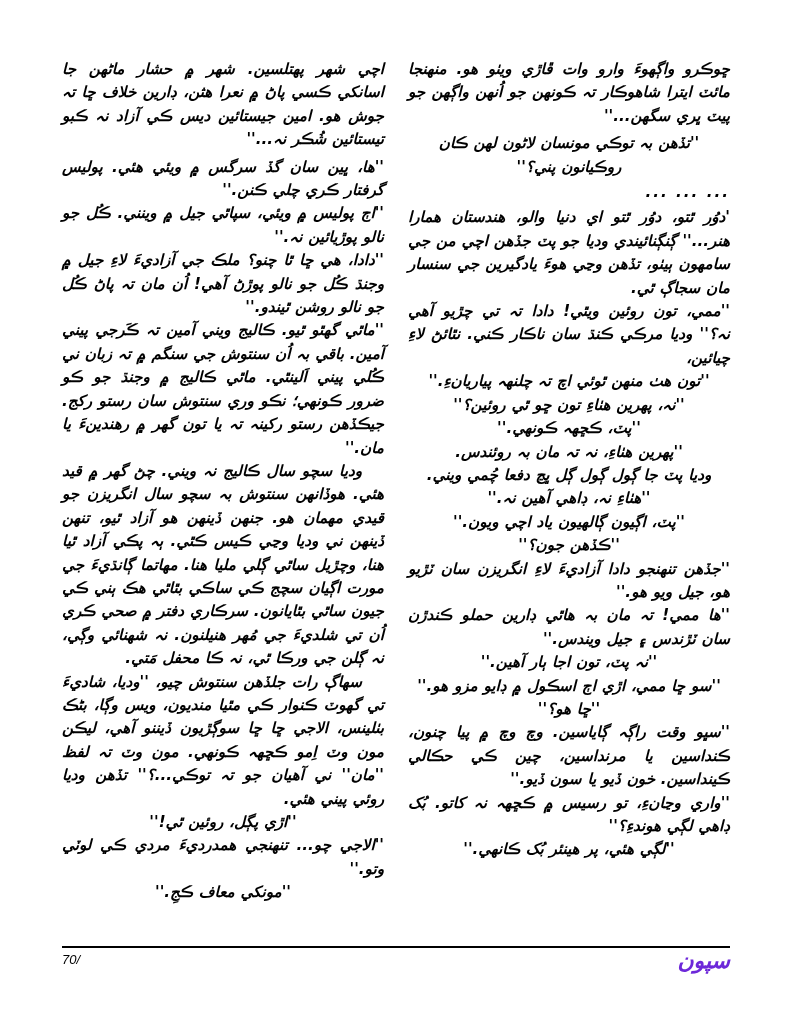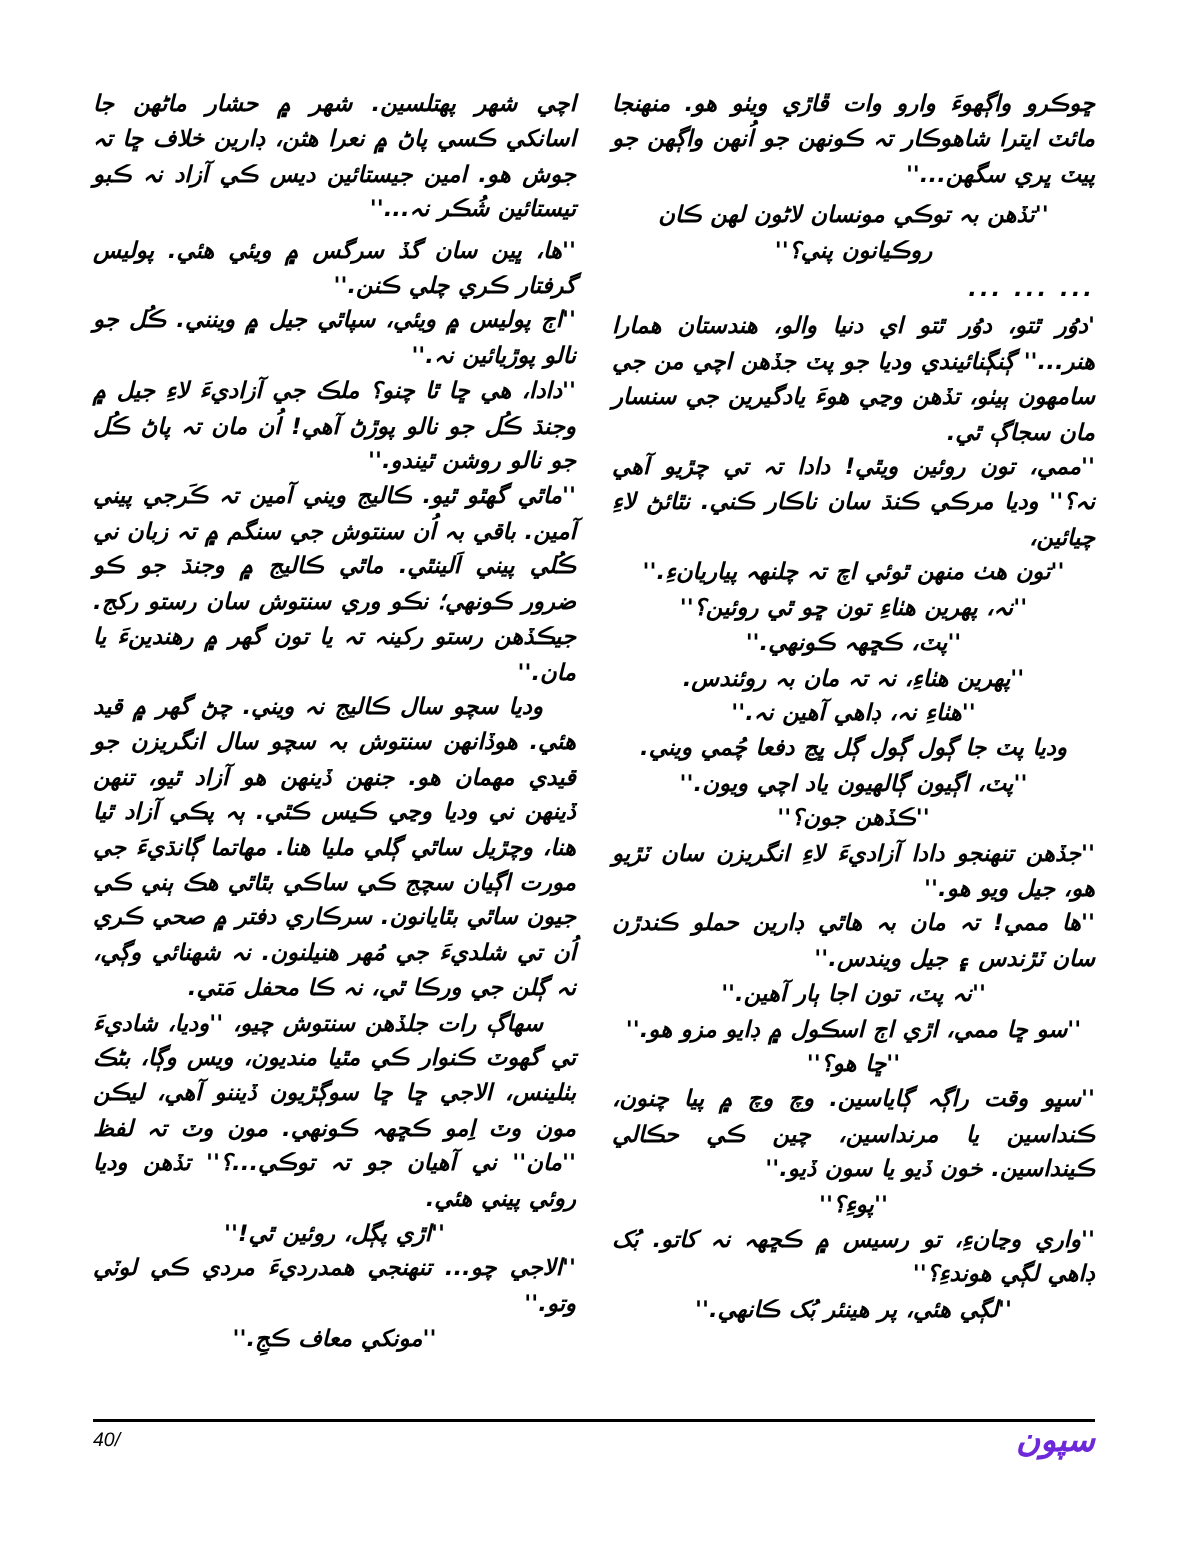--- a/index.html
+++ b/index.html
@@ -146,37 +146,36 @@
       <p class="para">ڇوڪرو واڳهوءَ وارو وات ڦاڙي ويٺو هو. منهنجا مائٽ ايترا شاهوڪار تہ ڪونهن جو اُنهن واڳهن جو پيٽ ڀري سگهن...''</p>
       <div class="gap-sm"></div>
       <p class="para dlg-c">''تڏهن بہ توڪي مونسان لاڻون لهن ڪان روڪيانون پني؟''</p>
       <p class="sep">... ... ...</p>
       <p class="para">'دوُر ٿتو، دوُر ٿتو اي دنيا والو، هندستان همارا هنر...'' ڳنڳنائيندي وديا جو پٽ جڏهن اچي من جي سامهون ٻيٺو، تڏهن وڃي هوءَ يادگيرين جي سنسار مان سجاڳ ٿي.</p>
       <p class="para">''ممي، تون روئين ويٿي! دادا تہ تي چڙيو آهي نہ؟'' وديا مرڪي ڪنڌ سان ناڪار ڪني. نٿائڻ لاءِ چيائين،</p>
       <p class="para dlg-c">''تون هٺ منهن ٿوئي اچ تہ چلنهہ پياريانءِ.''</p>
       <p class="para dlg-c">''نہ، پهرين هٺاءِ تون ڇو ٿي روئين؟''</p>
       <p class="para dlg-c">''پٽ، ڪڇهہ ڪونهي.''</p>
       <p class="para dlg-c">''پهرين هٺاءِ، نہ تہ مان بہ روئندس.</p>
+      <p class="para dlg-c">وديا پٽ جا ڳول ڳول ڳل ڀڃ دفعا چُمي ويني.</p>
       <p class="para dlg-c">''هٺاءِ نہ، ڊاهي آهين نہ.''</p>
-      <p class="para dlg-c">وديا پٽ جا ڳول ڳول ڳل ڀڃ دفعا چُمي ويني.</p>
       <p class="para dlg-c">''پٽ، اڳيون ڳالهيون ياد اچي ويون.''</p>
       <p class="para dlg-c">''ڪڏهن جون؟''</p>
       <p class="para">''جڏهن تنهنجو دادا آزاديءَ لاءِ انگريزن سان ٽڙيو هو، جيل ويو هو.''</p>
       <p class="para">''ها ممي! تہ مان بہ هاٿي ڊارين حملو ڪندڙن سان ٽڙندس ۽ جيل ويندس.''</p>
       <p class="para dlg-c">''نہ پٽ، تون اجا ٻار آهين.''</p>
       <p class="para dlg-c">''سو ڇا ممي، اڙي اڄ اسڪول ۾ ڊايو مزو هو.''</p>
       <p class="para dlg-c">''ڇا هو؟''</p>
       <p class="para">''سڀو وقت راڳہ ڳاياسين. وچ وچ ۾ پيا چنون، ڪنداسين يا مرنداسين، چين ڪي حڪالي ڪينداسين. خون ڏيو يا سون ڏيو.''</p>
-      <p class="para dlg-c">''پوءِ؟''</p>
       <p class="para">''واري وڃانءِ، تو رسيس ۾ ڪڇهہ نہ کاتو. بُک ڊاهي لڳي هوندءِ؟''</p>
       <p class="para dlg-c">''لڳي هئي، پر هينئر بُک ڪانهي.''</p>
 
     </div>
 
   </div>
 
   <div class="footer-rule"></div>
   <div class="footer">
-    <span class="folio">40/</span>
+    <span class="folio">70/</span>
     <span class="booktitle">سپون</span>
   </div>
 
 </div>
 
 </body></html>

